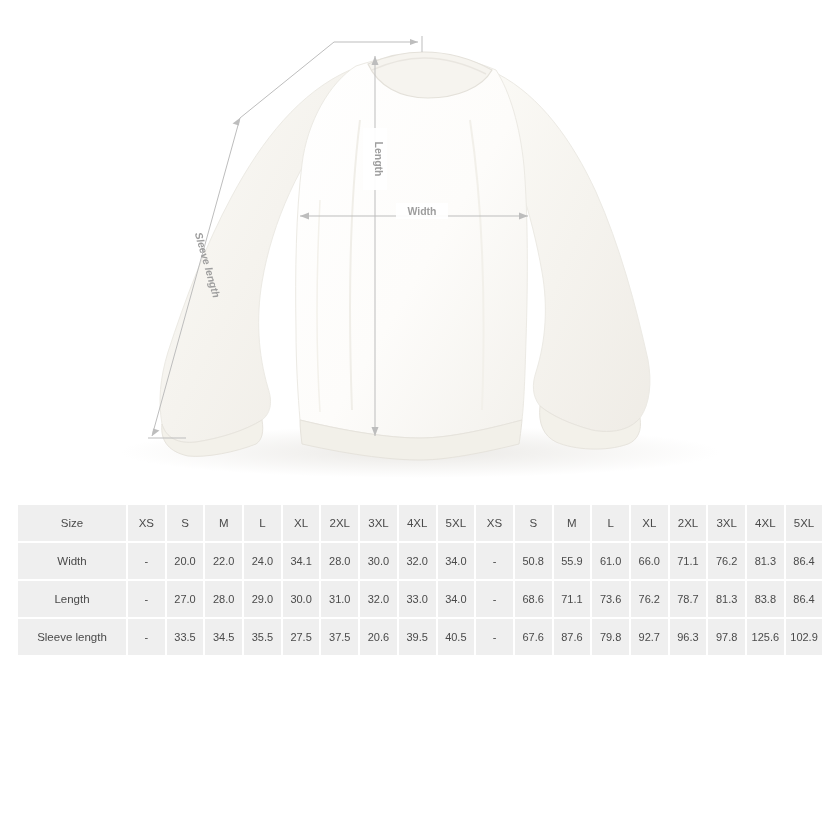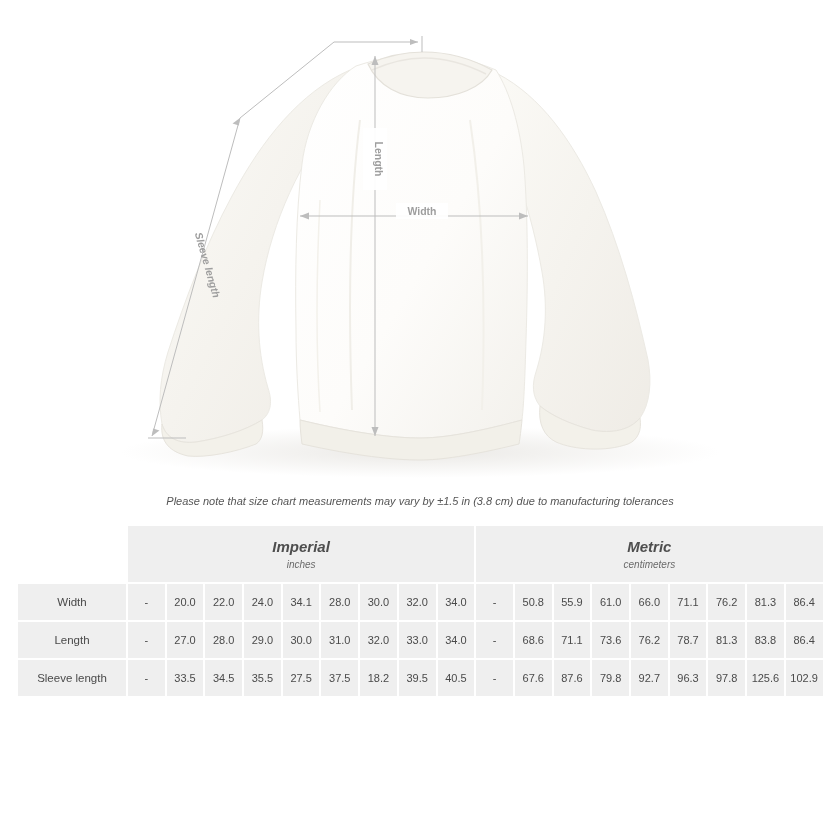--- a/index.html
+++ b/index.html
@@ -176,21 +176,20 @@
 
     <path d="M240 118 L152 436" stroke="#bdbdbd" stroke-width="1" fill="none"></path>
     <path d="M240 118 l-7.5 5.6 l6.4 2 z" fill="#bdbdbd"></path>
     <path d="M152 436 l7.5 -5.6 l-6.4 -2 z" fill="#bdbdbd"></path>
     <path d="M148 438 L186 438" stroke="#bdbdbd" stroke-width="1"></path>
     <text x="204" y="266" transform="rotate(74 204 266)" text-anchor="middle" font-family="Liberation Sans, sans-serif" font-size="10.5" font-style="italic" font-weight="bold" fill="#9e9e9e">Sleeve length</text>
   </svg>
 </div>
 
 <div class="title-block">
-  <div class="chart-note">Please note that size chart measurements may vary by ±1.5 in (3.8 cm) due to manufacturing tolerances</div>
 </div>
 
 <div class="table-wrap">
   <table class="size-table">
     <colgroup>
       <col class="c-label">
       <col class="c-val">
         <col class="c-val">
         <col class="c-val">
         <col class="c-val">
@@ -204,32 +203,42 @@
         <col class="c-val">
         <col class="c-val">
         <col class="c-val">
       <col class="c-val">
         <col class="c-val">
         <col class="c-val">
         <col class="c-val">
     </colgroup>
     <tbody>
 
+
       <tr>
-        <td class="blank-cell"></td>
-        <td class="sys-head" colspan="9">
-          <div class="sys-name">Imperial</div>
-          <div class="sys-unit">inches</div>
-        </td>
-        <td class="sys-head" colspan="9">
-          <div class="sys-name">Metric</div>
-          <div class="sys-unit">centimeters</div>
-        </td>
+        <th class="row-label">Size</th>
+        <th class="col-size">XS</th>
+        <th class="col-size">S</th>
+        <th class="col-size">M</th>
+        <th class="col-size">L</th>
+        <th class="col-size">XL</th>
+        <th class="col-size">2XL</th>
+        <th class="col-size">3XL</th>
+        <th class="col-size">4XL</th>
+        <th class="col-size">5XL</th>
+        <th class="col-size">XS</th>
+        <th class="col-size">S</th>
+        <th class="col-size">M</th>
+        <th class="col-size">L</th>
+        <th class="col-size">XL</th>
+        <th class="col-size">2XL</th>
+        <th class="col-size">3XL</th>
+        <th class="col-size">4XL</th>
+        <th class="col-size">5XL</th>
       </tr>
-
 
       <tr>
         <th class="row-label">Width</th>
         <td>-</td>
         <td>20.0</td>
         <td>22.0</td>
         <td>24.0</td>
         <td>34.1</td>
         <td>28.0</td>
         <td>30.0</td>
@@ -269,21 +278,21 @@
       </tr>
 
       <tr>
         <th class="row-label">Sleeve length</th>
         <td>-</td>
         <td>33.5</td>
         <td>34.5</td>
         <td>35.5</td>
         <td>27.5</td>
         <td>37.5</td>
-        <td>18.2</td>
+        <td>20.6</td>
         <td>39.5</td>
         <td>40.5</td>
         <td>-</td>
         <td>67.6</td>
         <td>87.6</td>
         <td>79.8</td>
         <td>92.7</td>
         <td>96.3</td>
         <td>97.8</td>
         <td>125.6</td>

